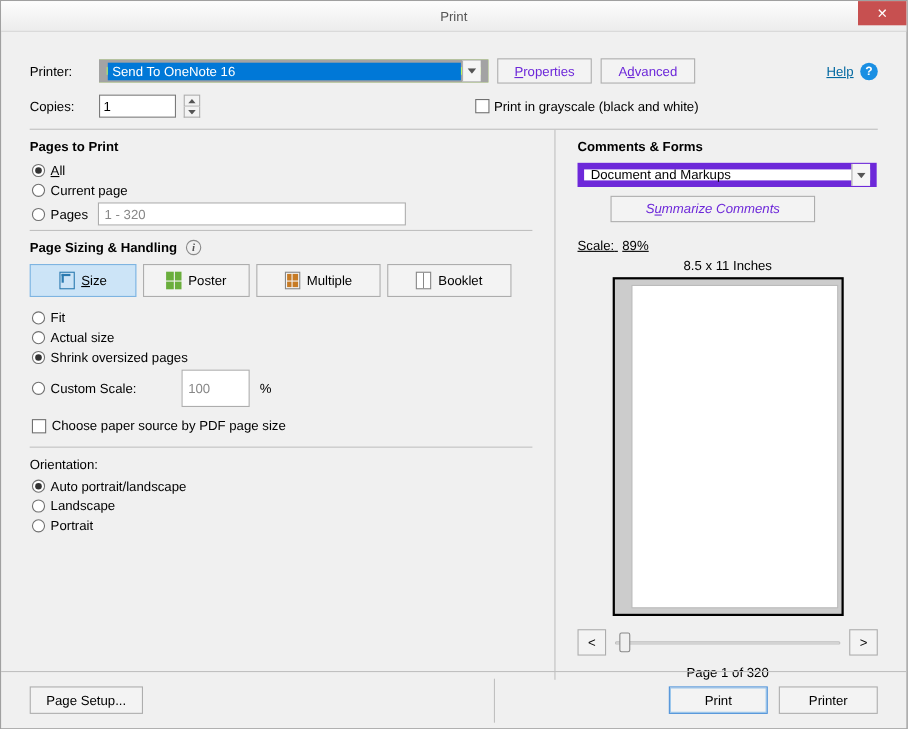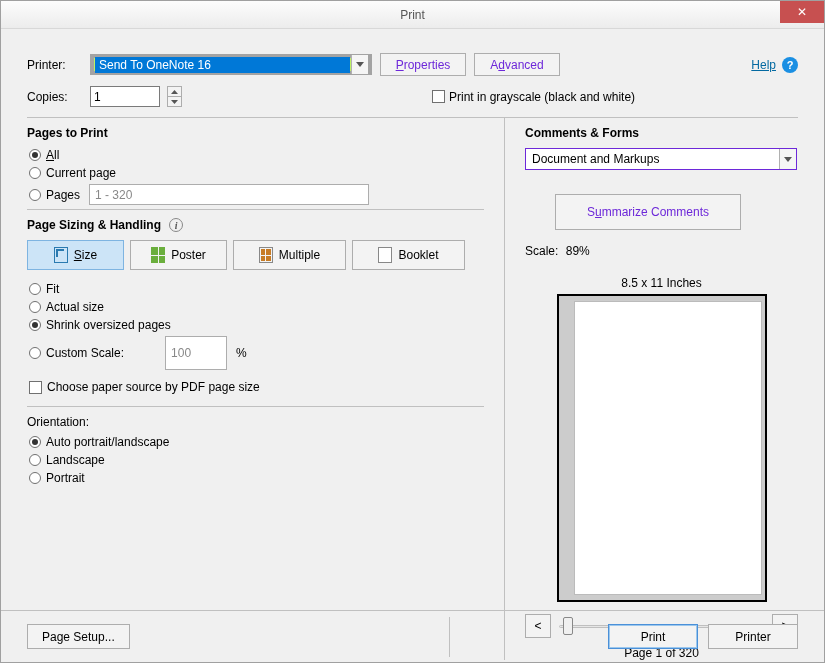--- a/index.html
+++ b/index.html
@@ -6,21 +6,21 @@
 body { margin: 0; background: #555; }
 .window { width: 825px; height: 663px; background: #f0f0f0; position: relative; border: 1px solid #a0a0a0; }
 .titlebar { height: 28px; background: linear-gradient(#fdfdfd,#ececec); border-bottom: 1px solid #d8d8d8; display: flex; align-items: center; justify-content: center; position: relative; }
 .titlebar .title { color: #555; }
 .close-btn { position: absolute; right: 0; top: 0; width: 44px; height: 22px; background: #c75050; color: #fff; display: flex; align-items: center; justify-content: center; font-size: 14px; }
 
 .content { padding: 0; position: absolute; top: 28px; left: 0; right: 0; bottom: 0; }
 
 .row1 { display: flex; align-items: center; padding: 24px 26px 4px 26px; gap: 8px; }
 .lbl-printer { width: 55px; }
-.printer-select { width: 282px; height: 21px; border: 4px solid #a3a3a3; background: #bef264; position: relative; display: flex; align-items: center; }
+.printer-select { width: 354px; height: 21px; border: 7px solid #a3a3a3; background: #bef264; position: relative; display: flex; align-items: center; }
 .printer-select .sel-text { flex: 1; background: #0078d7; color: #fff; padding: 1px 4px; margin: 1px; }
 .printer-select .dd { width: 17px; height: 19px; border-left: 1px solid #b0b0b0; display: flex; align-items: center; justify-content: center; background: #f5f5f5; }
 .dd svg { width: 8px; height: 5px; }
 
 .tb-btn { height: 23px; min-width: 86px; padding: 0 14px; background: #f3f3f3; border: 1px solid #adadad; display: inline-flex; align-items: center; justify-content: center; color: #6d28d9; }
 .und { text-decoration: underline; }
 
 .help-area { margin-left: auto; display: flex; align-items: center; gap: 6px; }
 .help-link { color: #0369a1; text-decoration: underline; }
 .help-icon { width: 16px; height: 16px; border-radius: 50%; background: #1a8fe3; color: #fff; display: flex; align-items: center; justify-content: center; font-size: 11px; font-weight: bold; }
@@ -60,25 +60,25 @@
 .mode-btn.size { width: 97px; }
 .mode-btn.poster { width: 97px; }
 .mode-btn.multiple { width: 113px; }
 .mode-btn.booklet { width: 113px; }
 .mode-icon { width: 14px; height: 16px; }
 
 .scale-input { width: 62px; height: 19px; border: 1px solid #adadad; background: #fff; color: #888; padding: 16px 5px; margin-left: 36px; }
 
 .check-row { display: flex; align-items: center; gap: 5px; margin: 10px 0 12px 2px; }
 
-.cf-select { width: 272px; height: 22px; border: 1px solid #6d28d9; background: #fff; display: flex; align-items: center; padding: 0 0 0 6px; }
+.cf-select { width: 272px; height: 22px; border: 6px solid #6d28d9; background: #fff; display: flex; align-items: center; padding: 0 0 0 6px; }
 .cf-select .dd { margin-left: auto; width: 17px; height: 20px; border-left: 1px solid #b0b0b0; display: flex; align-items: center; justify-content: center; background: #f5f5f5; }
 
-.sum-btn { width: 186px; height: 36px; margin: 24px auto 0 30px; }
-.scale-row { margin: 14px 0 18px 0; }
+.sum-btn { width: 186px; height: 24px; margin: 8px auto 0 30px; font-style: italic; }
+.scale-row { margin: 14px 0 4px 0; text-decoration: underline; }
 .dim-row { text-align: center; margin-bottom: 4px; }
 
 .preview { width: 210px; height: 308px; margin: 0 auto; border: 2px solid #000; background: #ccc; position: relative; }
 .preview-page { position: absolute; left: 16px; top: 6px; right: 4px; bottom: 6px; background: #fff; box-shadow: 0 0 0 1px #bbb; }
 
 .nav-row { display: flex; align-items: center; gap: 8px; margin-top: 12px; }
 .nav-btn { width: 26px; height: 24px; border: 1px solid #adadad; background: #f3f3f3; display: flex; align-items: center; justify-content: center; }
 .slider-wrap { flex: 1; height: 24px; position: relative; display: flex; align-items: center; }
 .slider-track { width: 100%; height: 3px; background: #e6e6e6; border: 1px solid #bfbfbf; border-radius: 2px; }
 .slider-thumb { position: absolute; left: 4px; top: 3px; width: 10px; height: 18px; background: #f0f0f0; border: 1px solid #888; border-radius: 2px; }

